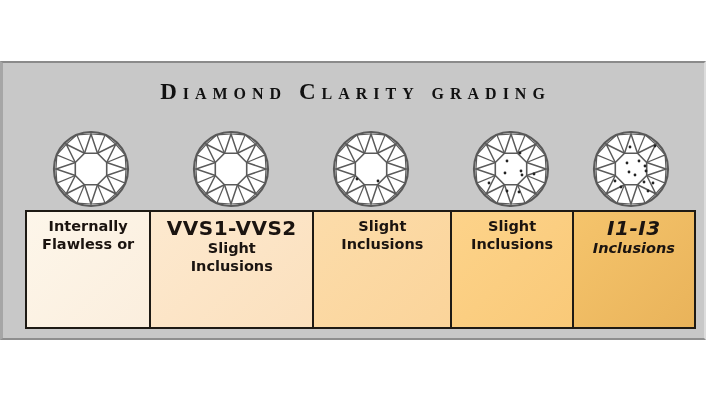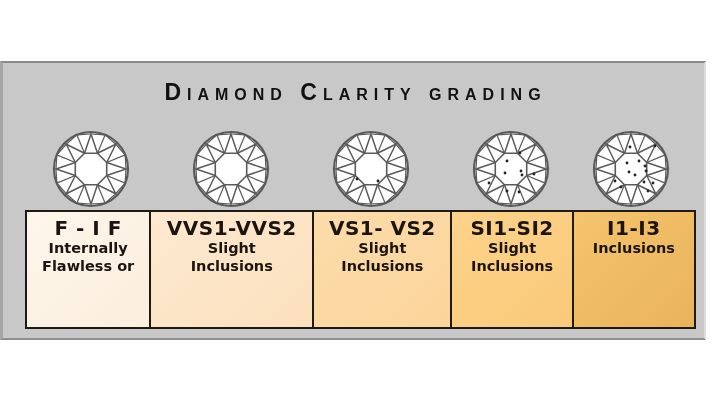--- a/index.html
+++ b/index.html
@@ -8,21 +8,21 @@
     position:absolute; left:0; top:61px; width:706px; height:279px;
     background:#c8c8c8;
     border-top:2px solid #8a8a8a;
     border-bottom:2px solid #8f8f8f;
     border-left:3px solid #a6a6a6;
     border-right:2px solid #dcdcdc;
     box-sizing:border-box;
   }
   .title {
     position:absolute; left:0; top:16px; width:100%;
-    text-align:center; font-family:Liberation Sans, sans-serif; font-weight:bold;
+    text-align:center; font-family:Liberation Serif, serif; font-weight:bold;
     font-size:23px; letter-spacing:6px; color:#111111;
     font-variant:small-caps; transform:translateX(2px);
   }
   .gems { position:absolute; left:0; top:66px; width:100%; height:80px; }
   .gem { position:absolute; top:0; width:80px; height:80px; }
   .gem svg { width:80px; height:80px; display:block; }
   .table {
     position:absolute; left:22px; top:147px; width:671px; height:119px;
     border:2px solid #1e1a14; box-sizing:border-box; display:flex;
   }
@@ -253,47 +253,44 @@
           <circle cx="30" cy="58" r="1.4" fill="#222222"></circle>
           <circle cx="62" cy="54" r="1.4" fill="#222222"></circle>
           <circle cx="57" cy="62" r="1.4" fill="#222222"></circle>
           <circle cx="44" cy="46" r="1.4" fill="#222222"></circle>
         </svg>
       </div>
   </div>
 
   <div class="table">
     <div class="cell" style="width: 125px; background: linear-gradient(135deg, rgb(253, 246, 234), rgb(251, 238, 221));">
-      <div class="grade">F - I F</div>
       <div class="desc">
         <div>Internally</div>
         <div>Flawless or</div>
       </div>
     </div>
     <div class="cell" style="width: 164px; background: linear-gradient(135deg, rgb(253, 233, 207), rgb(251, 224, 189));">
       <div class="grade">VVS1-VVS2</div>
       <div class="desc">
         <div>Slight</div>
         <div>Inclusions</div>
       </div>
     </div>
     <div class="cell" style="width: 139px; background: linear-gradient(135deg, rgb(252, 220, 170), rgb(251, 212, 154));">
-      <div class="grade">VS1- VS2</div>
       <div class="desc">
         <div>Slight</div>
         <div>Inclusions</div>
       </div>
     </div>
     <div class="cell" style="width: 122px; background: linear-gradient(135deg, rgb(253, 211, 138), rgb(249, 201, 120));">
-      <div class="grade">SI1-SI2</div>
       <div class="desc">
         <div>Slight</div>
         <div>Inclusions</div>
       </div>
     </div>
-    <div class="cell" style="width: 121px; background: linear-gradient(135deg, rgb(245, 196, 108), rgb(233, 179, 90));">
+    <div class="cell" style="width: 121px; background: linear-gradient(135deg, rgb(245, 196, 108), rgb(233, 179, 90)); font-style: italic;">
       <div class="grade">I1-I3</div>
       <div class="desc">
         <div>Inclusions</div>
       </div>
     </div>
   </div>
 </div>
 
 </body></html>

